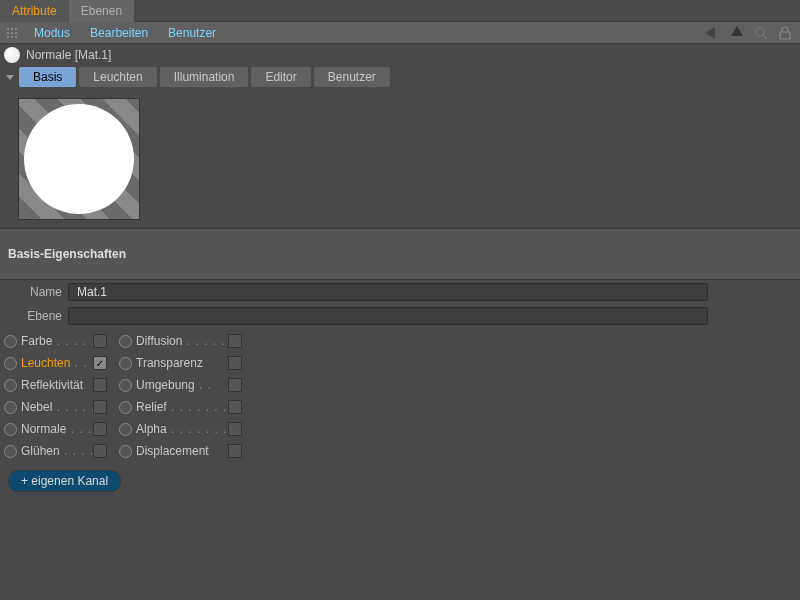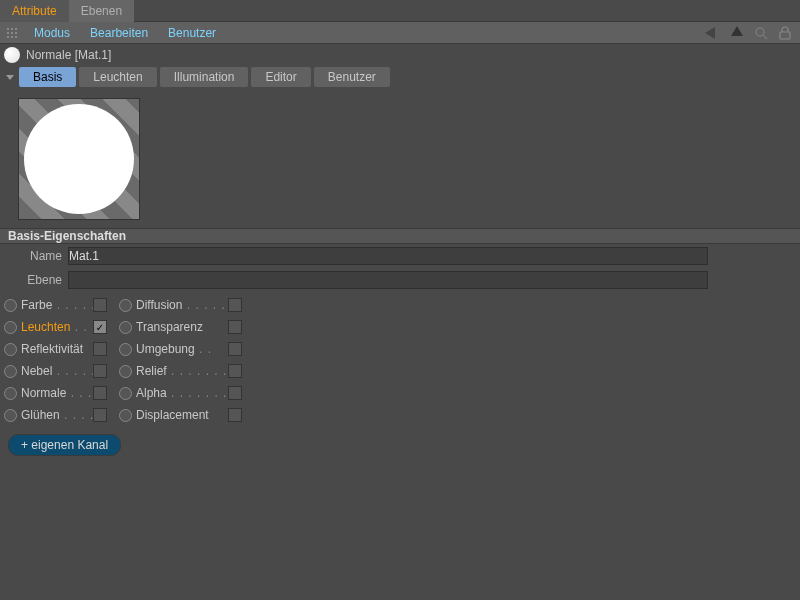--- a/index.html
+++ b/index.html
@@ -21,25 +21,25 @@
   
   .channel-tabs { background: #494949; height: 22px; display: flex; align-items: center; padding-left: 6px; gap: 3px; }
   .channel-tabs .triangle { width: 0; height: 0; border-left: 4px solid transparent; border-right: 4px solid transparent; border-top: 5px solid #999; margin-right: 2px; cursor: pointer; }
   .channel-tabs .ctab { padding: 3px 14px; background: #616161; color: #c8c8c8; cursor: pointer; border-radius: 2px; }
   .channel-tabs .ctab.active { background: #7aa3d6; color: #000; }
   
   .preview-row { background: #494949; padding: 10px 0 8px 18px; }
   .preview-swatch { width: 122px; height: 122px; background: repeating-linear-gradient(45deg, #6a6a6a 0 16px, #888 16px 32px); border: 1px solid #333; position: relative; }
   .preview-sphere { position: absolute; top: 5px; left: 5px; width: 110px; height: 110px; border-radius: 50%; background: #fff; }
   
-  .section-header { background: #555; color: #ddd; padding: 0 8px; font-weight: bold; border-top: 1px solid #3a3a3a; border-bottom: 1px solid #3a3a3a; }
+  .section-header { background: #555; color: #ddd; padding: 18px 8px; font-weight: bold; border-top: 1px solid #3a3a3a; border-bottom: 1px solid #3a3a3a; }
   
   .prop-row { display: flex; align-items: center; padding: 3px 8px; }
   .prop-row .label { width: 54px; text-align: right; color: #b8b8b8; margin-right: 6px; }
-  .prop-row .input { flex: 0 0 640px; background: #3e3e3e; border: 1px solid #2e2e2e; height: 18px; color: #ddd; padding: 0 0; }
+  .prop-row .input { flex: 0 0 640px; background: #3e3e3e; border: 1px solid #2e2e2e; height: 18px; color: #ddd; padding: 0 8px; }
   
   .channel-grid { display: flex; padding: 4px 8px 4px 4px; gap: 4px; }
   .channel-col { display: flex; flex-direction: column; gap: 4px; }
   .channel-row { display: flex; align-items: center; height: 18px; }
   .radio { width: 13px; height: 13px; border: 1px solid #888; border-radius: 50%; background: #555; margin-right: 4px; cursor: pointer; flex-shrink: 0; }
   .ch-label { width: 72px; color: #c8c8c8; white-space: nowrap; overflow: hidden; }
   .ch-label.active { color: #f39c12; }
   .ch-check { width: 14px; height: 14px; background: #888; border: 1px solid #333; cursor: pointer; flex-shrink: 0; display: flex; align-items: center; justify-content: center; font-size: 10px; color: #000; }
   .ch-check.empty { background: #555; }
   .dots { color: #888; letter-spacing: 1px; }

